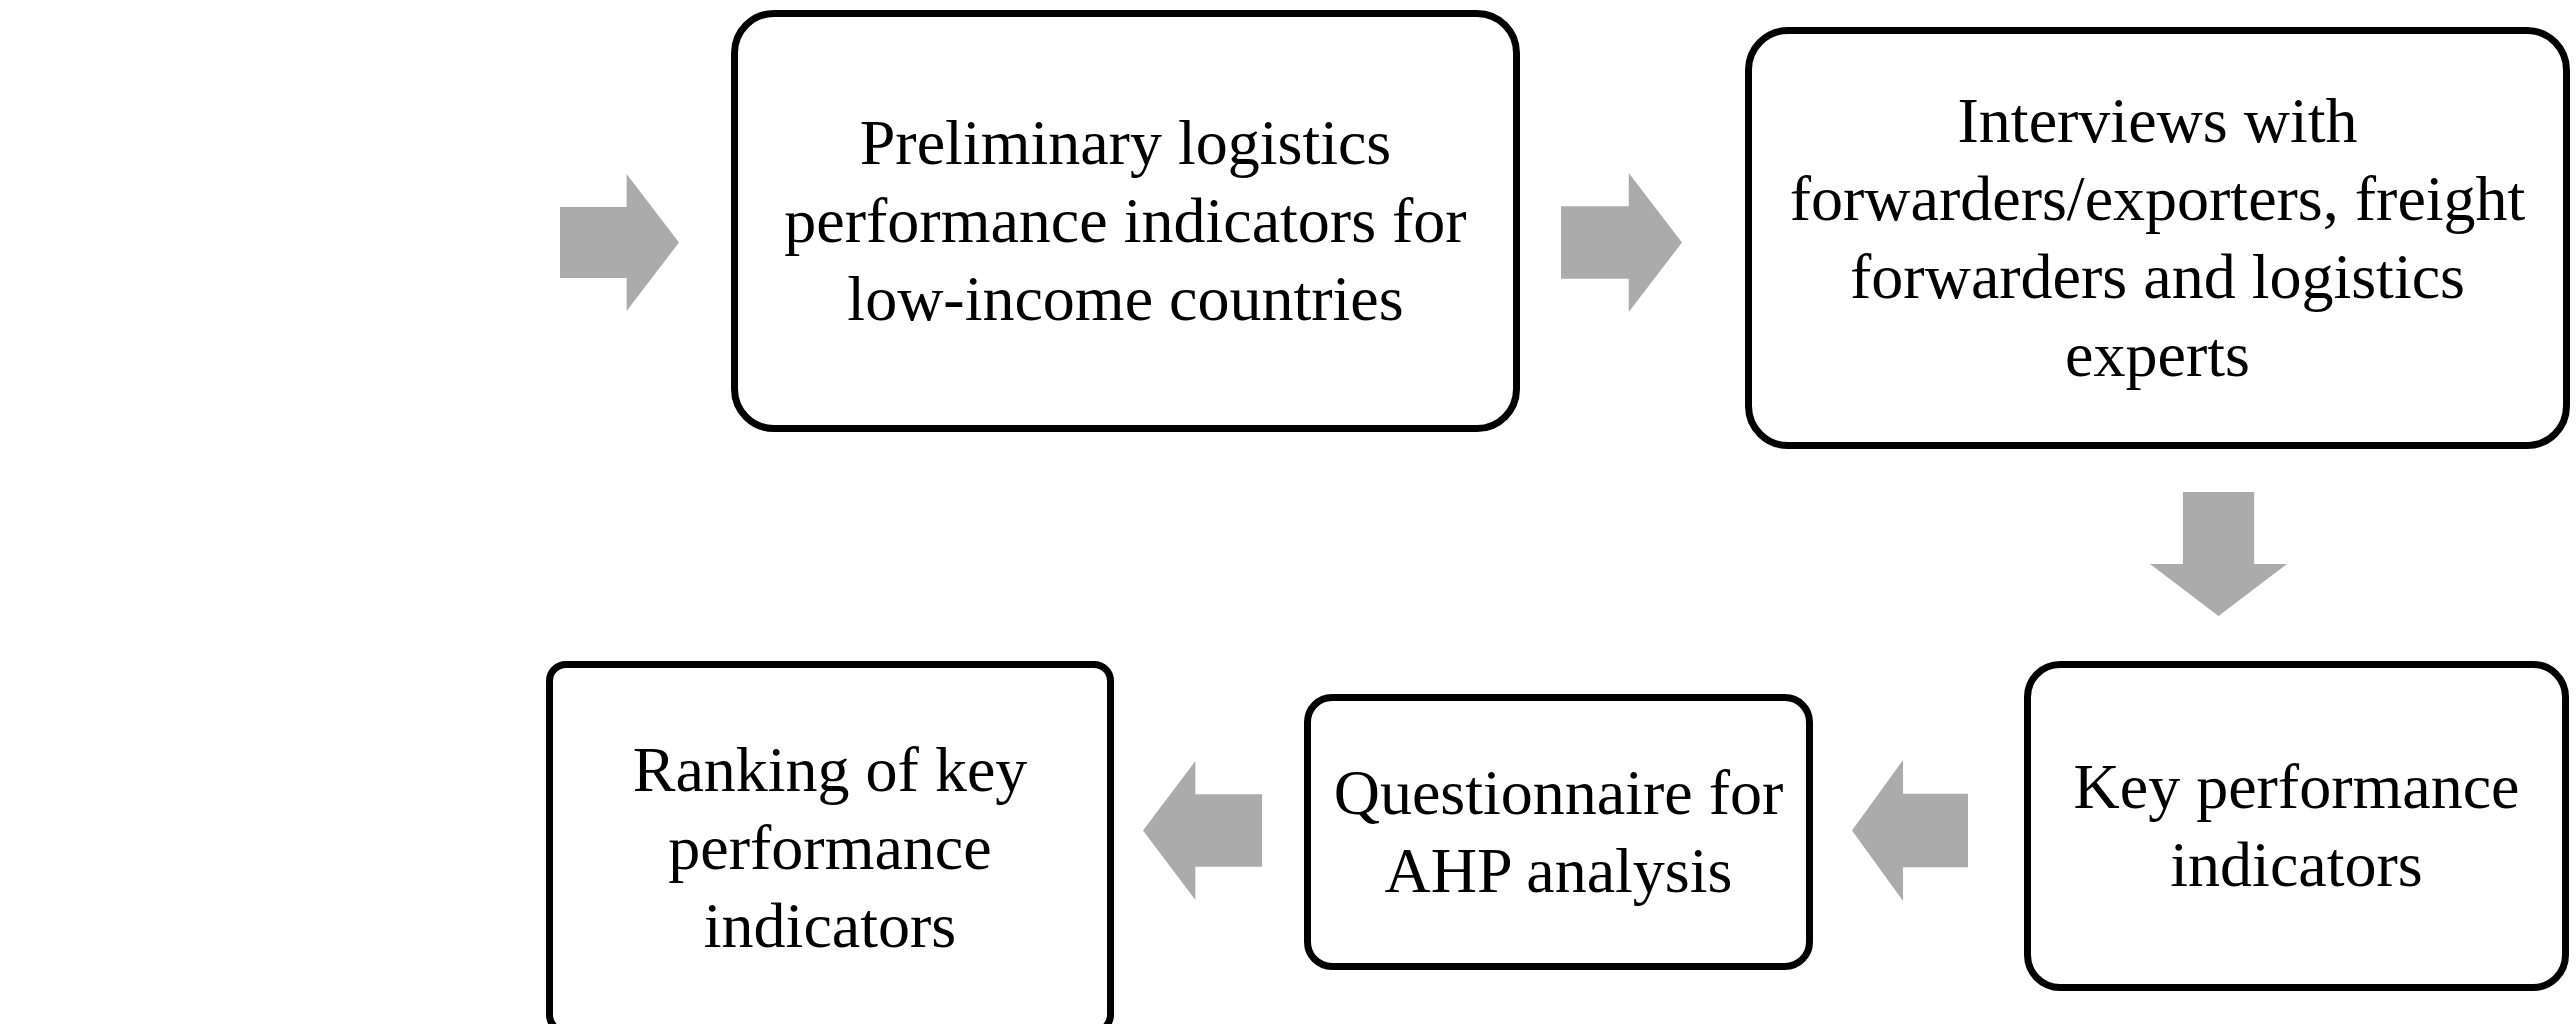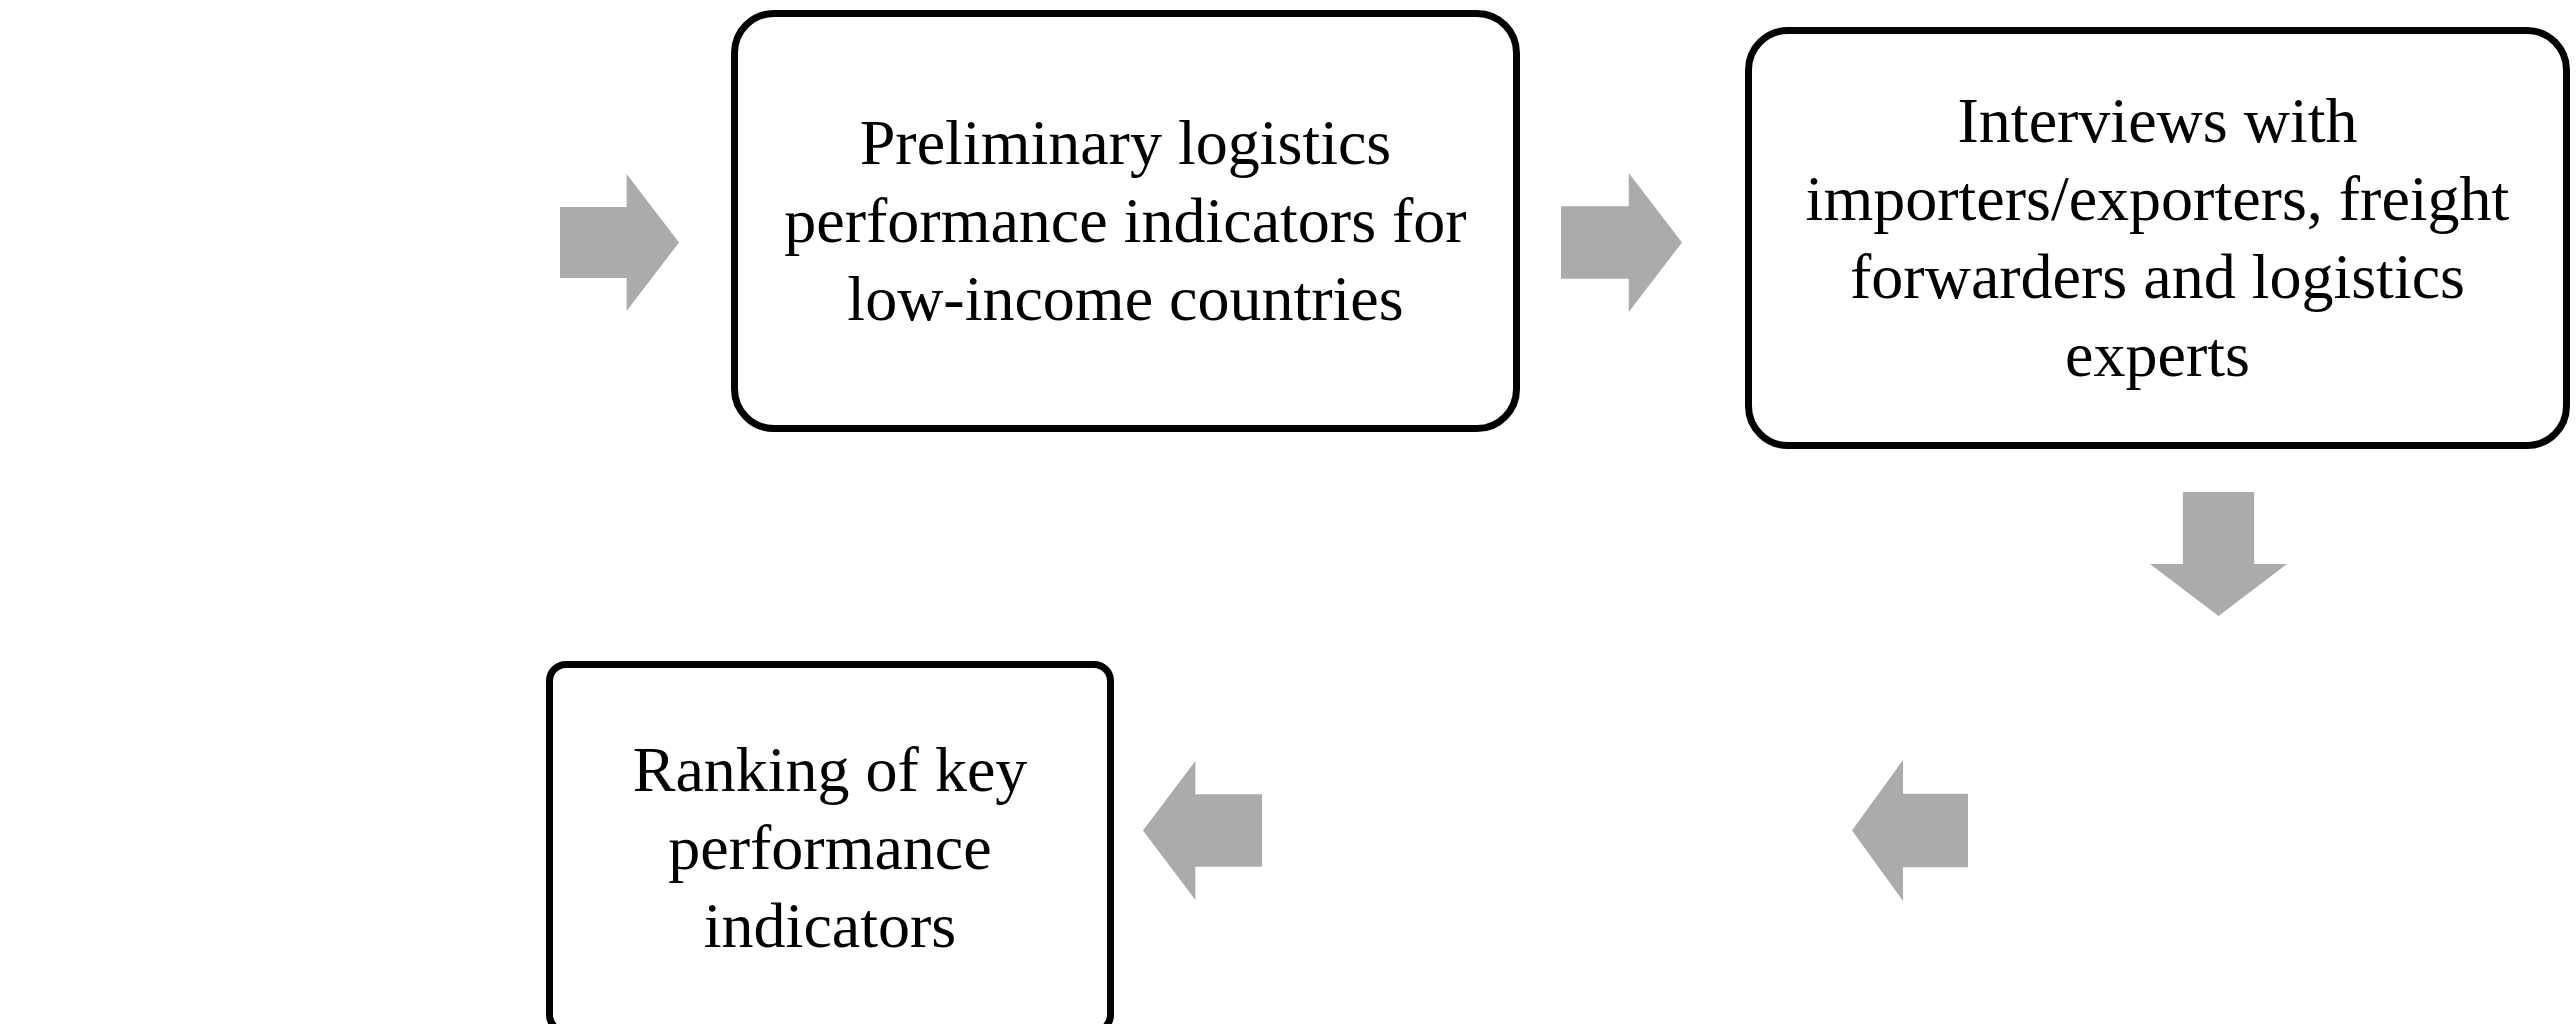--- a/index.html
+++ b/index.html
@@ -96,28 +96,34 @@
 
   <div class="arrow right" id="arrow-lit-to-prelim"></div>
 
   <div class="node" id="node-preliminary-indicators">
     <span class="label">Preliminary logistics performance indicators for low-income countries</span>
   </div>
 
   <div class="arrow right" id="arrow-prelim-to-interviews"></div>
 
   <div class="node" id="node-interviews">
-    <span class="label">Interviews with importers/exporters, freight forwarders and logistics experts</span>
+    <span class="label">Interviews with forwarders/exporters, freight forwarders and logistics experts</span>
   </div>
 
   <div class="arrow down" id="arrow-interviews-to-kpi"></div>
 
+  <div class="node" id="node-key-performance-indicators">
+    <span class="label">Key performance indicators</span>
+  </div>
 
   <div class="arrow left" id="arrow-kpi-to-questionnaire"></div>
 
+  <div class="node" id="node-questionnaire">
+    <span class="label">Questionnaire for AHP analysis</span>
+  </div>
 
   <div class="arrow left" id="arrow-questionnaire-to-ranking"></div>
 
   <div class="node" id="node-ranking">
     <span class="label">Ranking of key performance indicators</span>
   </div>
 
 </div>
 
 

